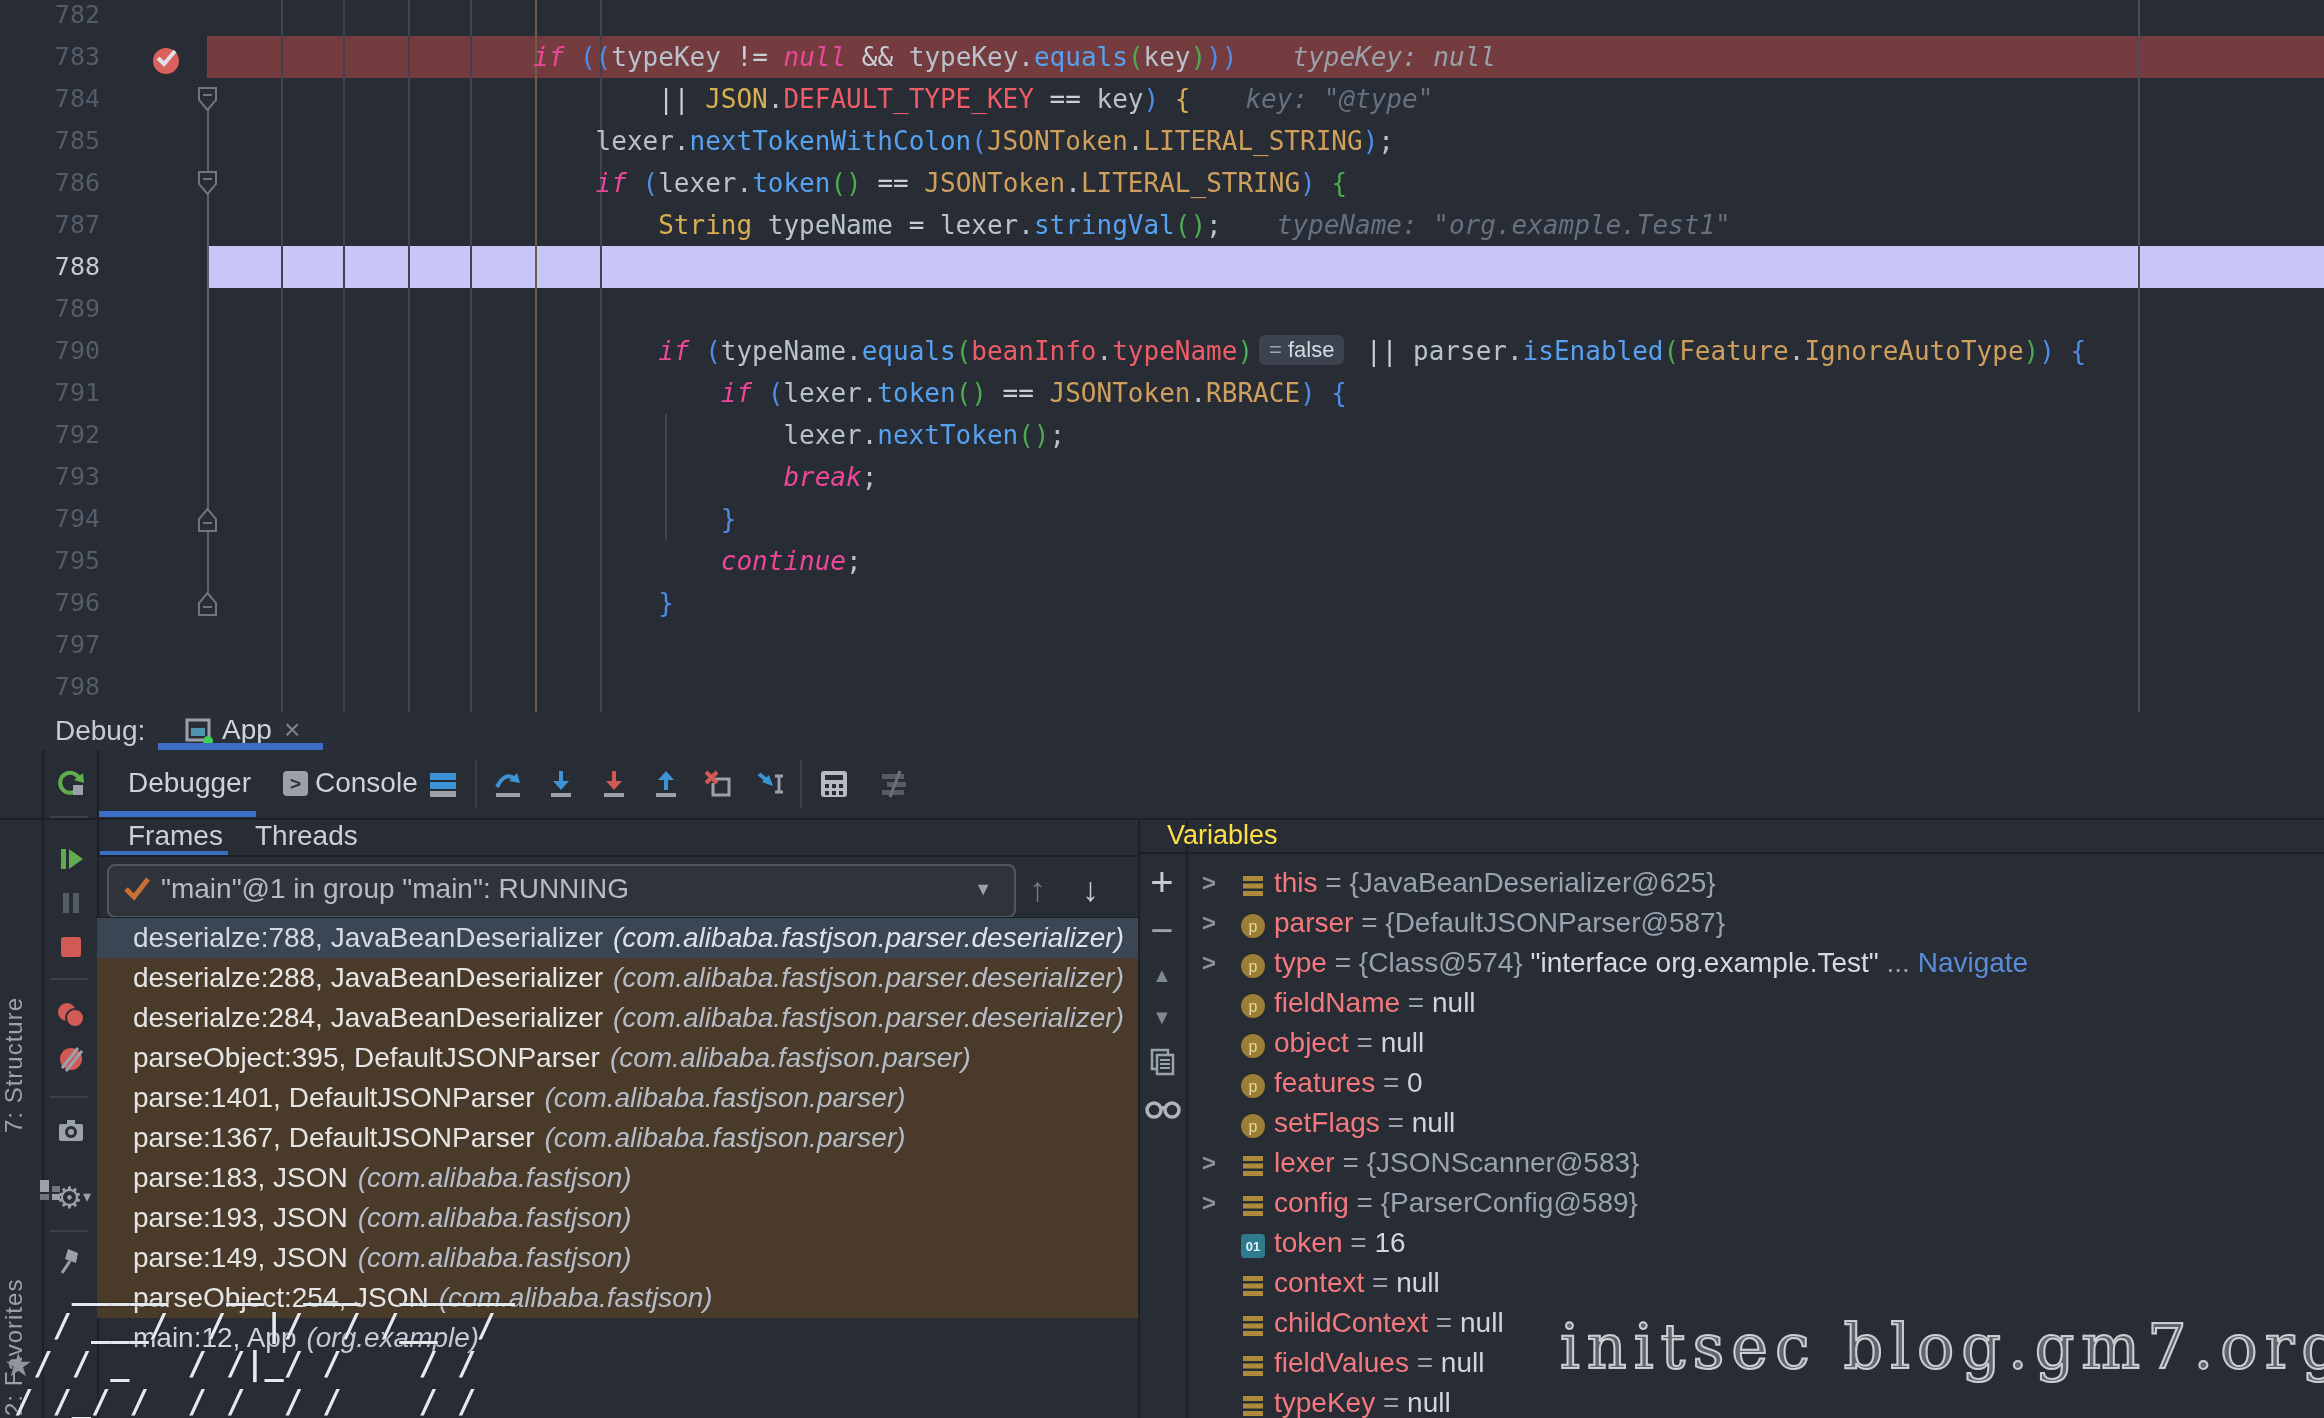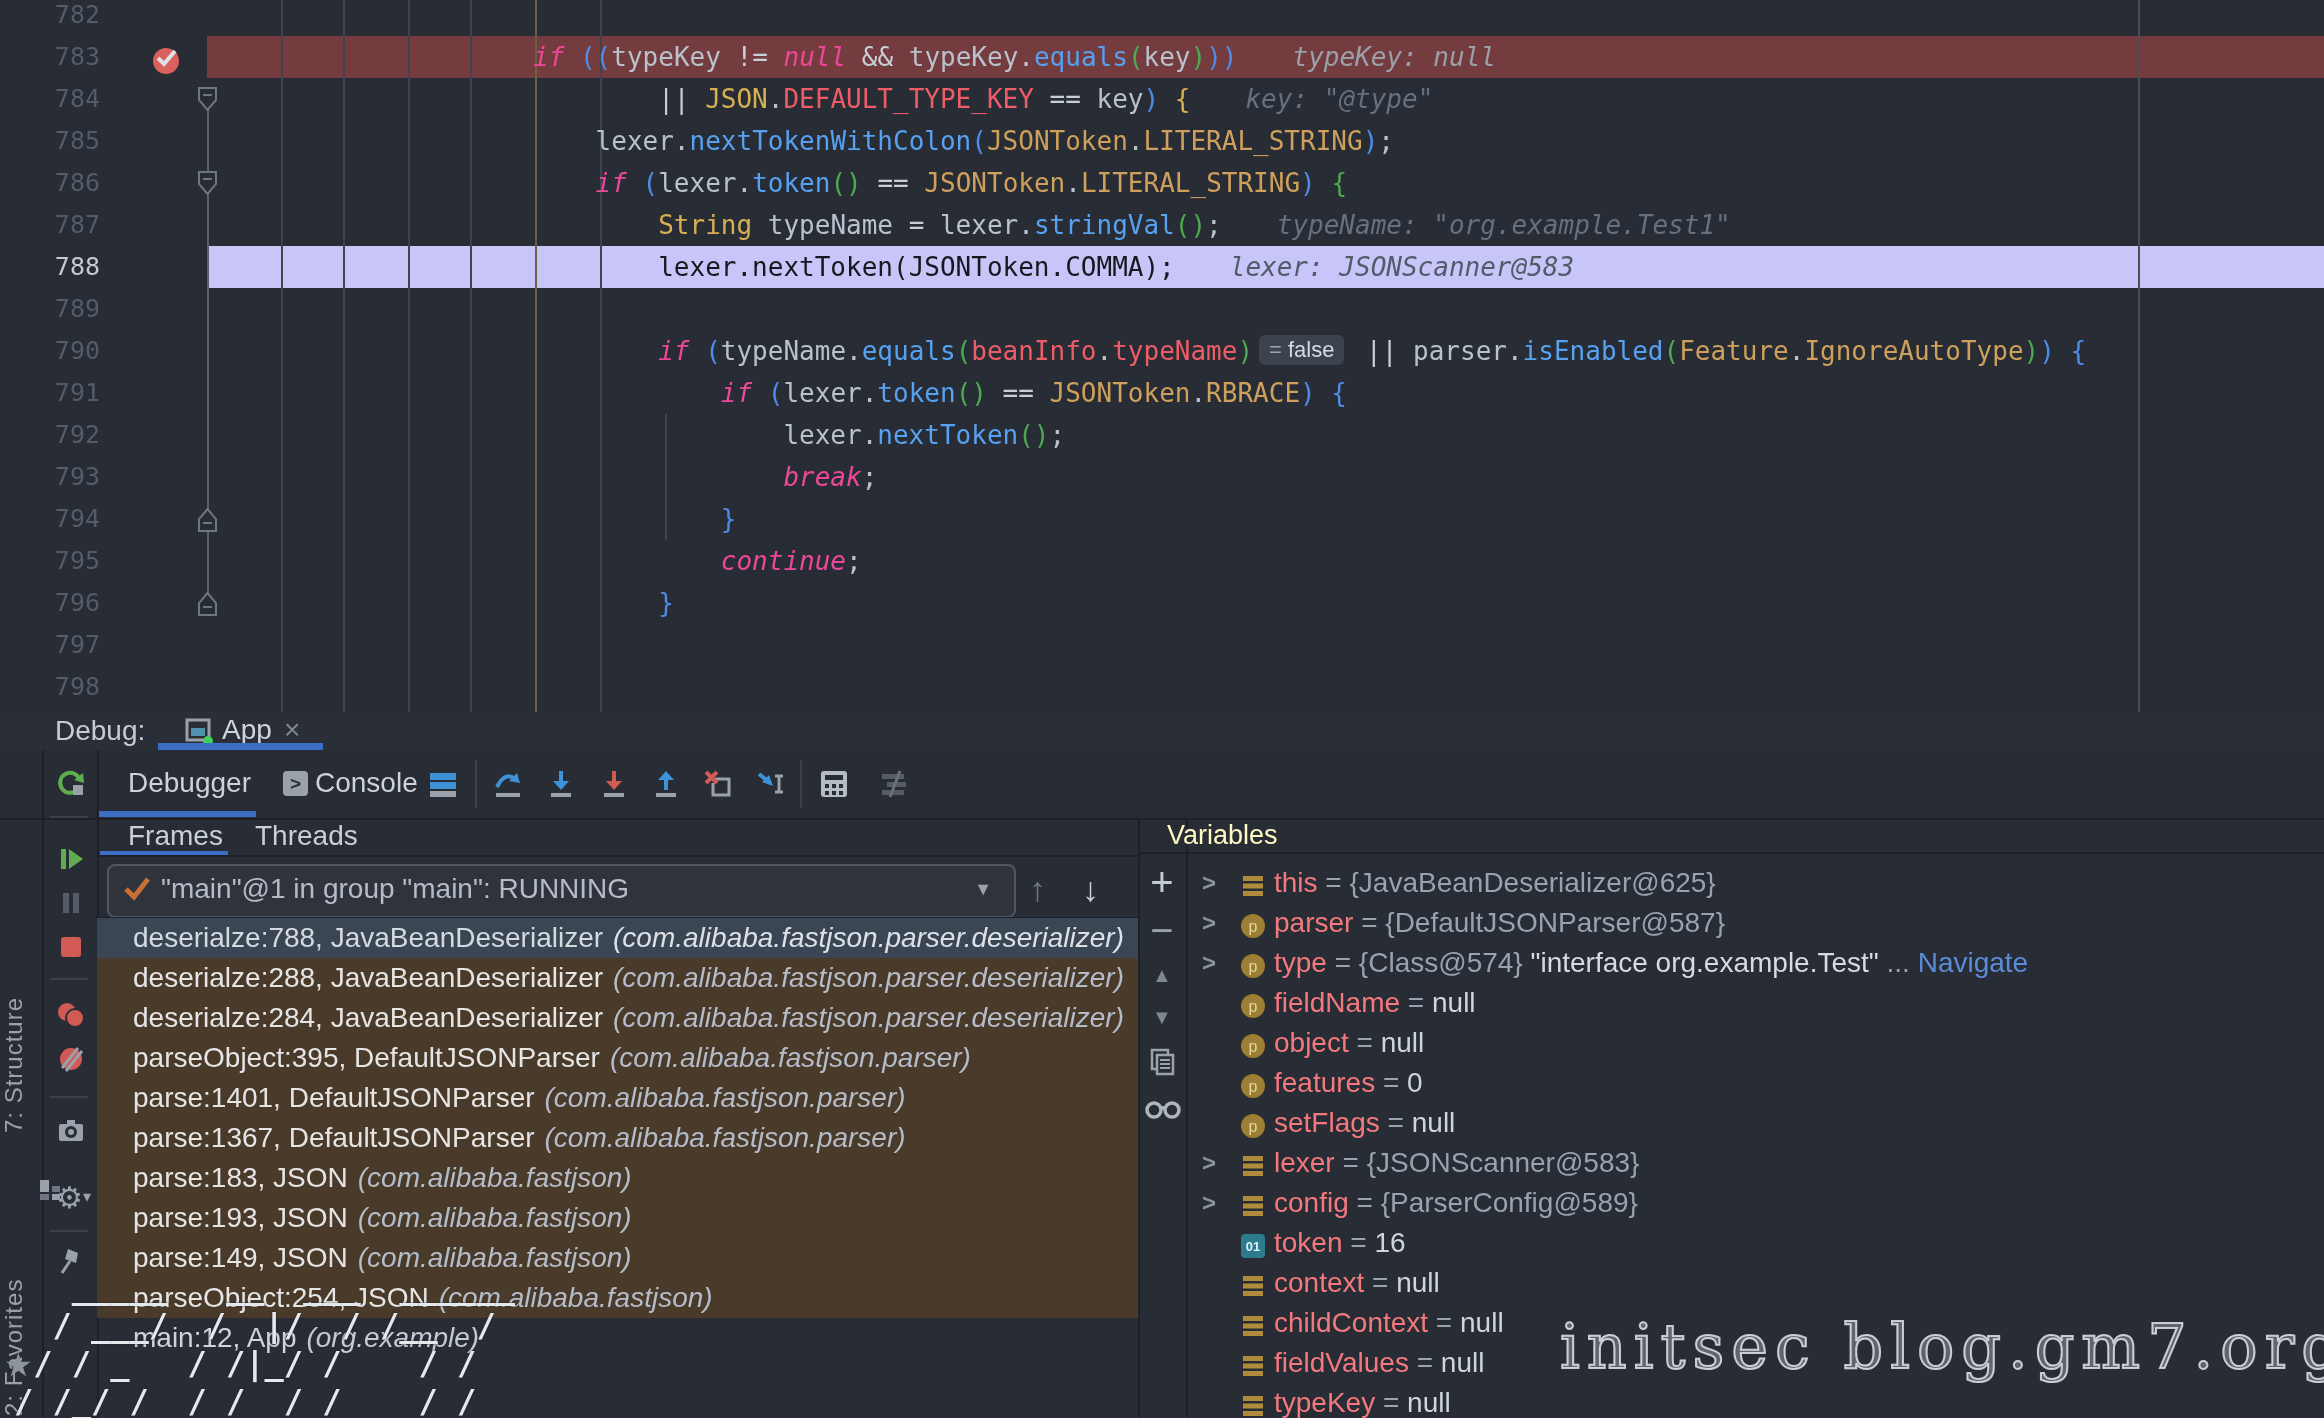--- a/index.html
+++ b/index.html
@@ -76,21 +76,21 @@
   .frow.sel{background:#3a4654;}
   .frow.lib{background:#493a2a;}
   .frow .fp{font-style:italic;margin-left:10px;}
   .frow.sel .fm{color:#d5dae1;} .frow.sel .fp{color:#dde1e7;}
   .frow.lib .fm{color:#e5e5e5;} .frow.lib .fp{color:#b3bcc8;}
   .frow.user .fm{color:#cfd4db;} .frow.user .fp{color:#c3cad4;}
   
   .vtcol{position:absolute;left:1138px;top:818px;width:48px;height:600px;border-right:2px solid #1d2127;}
   .vtcol .ic{position:absolute;left:0;width:48px;text-align:center;color:#9aa2ac;}
   .varpanel{position:absolute;left:1138px;top:818px;width:1186px;height:600px;}
-  .varpanel .title{position:absolute;left:29px;top:0;line-height:34px;font-size:27px;color:#fef9c3;}
+  .varpanel .title{position:absolute;left:29px;top:0;line-height:34px;font-size:27px;color:#fde047;}
   .vrow{position:absolute;left:48px;width:1130px;height:40px;line-height:40px;font-size:28px;white-space:nowrap;}
   .vrow .chev{position:absolute;left:16px;color:#8b929c;font-size:24px;font-weight:bold;}
   .vrow .vic{position:absolute;left:54px;top:7px;width:26px;height:26px;}
   .vrow .body{position:absolute;left:88px;}
   .vname{color:#f4797f;}
   .veq{color:#9aa4b1;}
   .vref{color:#99a2af;}
   .vlit{color:#ced5dd;}
   .vstr{color:#d6dbe2;}
   .vdots{color:#99a2af;}
@@ -138,21 +138,20 @@
       <div class="cl" style="top: 120px; left: 595.6px;"><span class="tok id">lexer.</span><span class="tok mtd">nextTokenWithColon</span><span class="tok pb">(</span><span class="tok co">JSONToken</span><span class="tok id">.</span><span class="tok co">LITERAL_STRING</span><span class="tok pb">)</span><span class="tok id">;</span></div>
       <div class="gut" style="top: 162px;">786</div>
       <div class="cl" style="top: 162px; left: 595.6px;"><span class="tok kw">if</span><span class="tok id"> </span><span class="tok pb">(</span><span class="tok id">lexer.</span><span class="tok mtd">token</span><span class="tok pg">()</span><span class="tok op"> == </span><span class="tok co">JSONToken</span><span class="tok id">.</span><span class="tok co">LITERAL_STRING</span><span class="tok pb">)</span><span class="tok id"> </span><span class="tok pg">{</span></div>
       <div class="foldmk" style="top: 171px;"><svg width="21" height="25" viewBox="0 0 21 25">
           <path d="M2 1 H19 V13 L10.5 23 L2 13 Z" fill="#282c34" stroke="#6e7681" stroke-width="2"></path>
           <path d="M6 8 H15" stroke="#6e7681" stroke-width="2"></path>
         </svg></div>
       <div class="gut" style="top: 204px;">787</div>
       <div class="cl" style="top: 204px; left: 658.2px;"><span class="tok cy">String</span><span class="tok id"> typeName </span><span class="tok op">= </span><span class="tok id">lexer.</span><span class="tok mtd">stringVal</span><span class="tok pg">()</span><span class="tok id">;</span><span class="hint">typeName: "org.example.Test1"</span></div>
       <div class="gut cur" style="top: 246px;">788</div>
-      <div class="cl" style="top: 246px; left: 658.2px;"><span class="tok dk">lexer.nextToken(JSONToken.COMMA);</span><span class="hint oncur">lexer: JSONScanner@583</span></div>
       <div class="gut" style="top: 288px;">789</div>
       <div class="cl" style="top: 288px; left: 220px;"></div>
       <div class="gut" style="top: 330px;">790</div>
       <div class="cl" style="top: 330px; left: 658.2px;"><span class="tok kw">if</span><span class="tok id"> </span><span class="tok pb">(</span><span class="tok id">typeName.</span><span class="tok mtd">equals</span><span class="tok pg">(</span><span class="tok cr">beanInfo</span><span class="tok id">.</span><span class="tok cr">typeName</span><span class="tok pg">)</span><span class="chip"><span class="ceq">=</span><span class="cval">false</span></span><span class="tok op"> || </span><span class="tok id">parser.</span><span class="tok mtd">isEnabled</span><span class="tok pg">(</span><span class="tok co">Feature</span><span class="tok id">.</span><span class="tok co">IgnoreAutoType</span><span class="tok pg">)</span><span class="tok pb">)</span><span class="tok id"> </span><span class="tok pb">{</span></div>
       <div class="gut" style="top: 372px;">791</div>
       <div class="cl" style="top: 372px; left: 720.8px;"><span class="tok kw">if</span><span class="tok id"> </span><span class="tok pb">(</span><span class="tok id">lexer.</span><span class="tok mtd">token</span><span class="tok pg">()</span><span class="tok op"> == </span><span class="tok co">JSONToken</span><span class="tok id">.</span><span class="tok co">RBRACE</span><span class="tok pb">)</span><span class="tok id"> </span><span class="tok pb">{</span></div>
       <div class="gut" style="top: 414px;">792</div>
       <div class="cl" style="top: 414px; left: 783.4px;"><span class="tok id">lexer.</span><span class="tok mtd">nextToken</span><span class="tok pg">()</span><span class="tok id">;</span></div>
       <div class="gut" style="top: 456px;">793</div>
       <div class="cl" style="top: 456px; left: 783.4px;"><span class="tok kw">break</span><span class="tok id">;</span></div>

